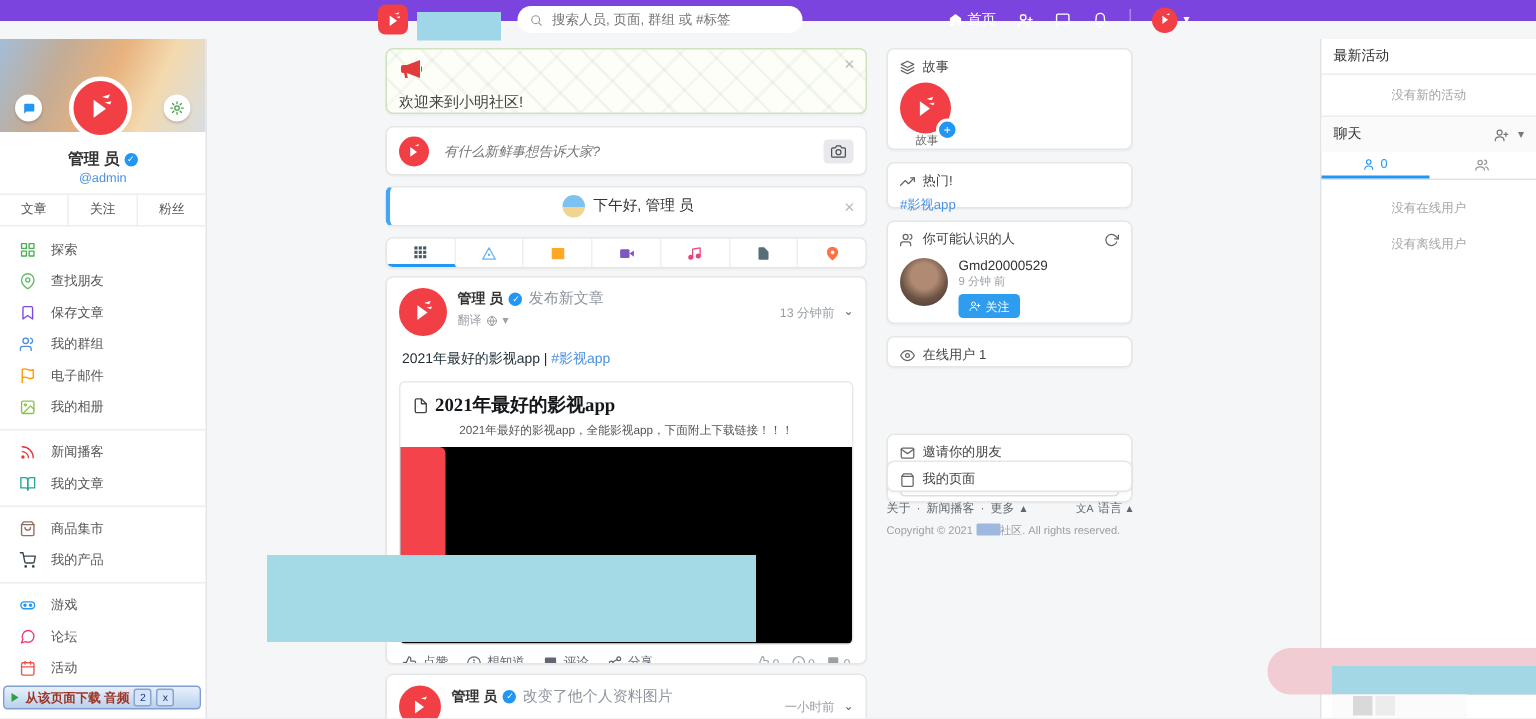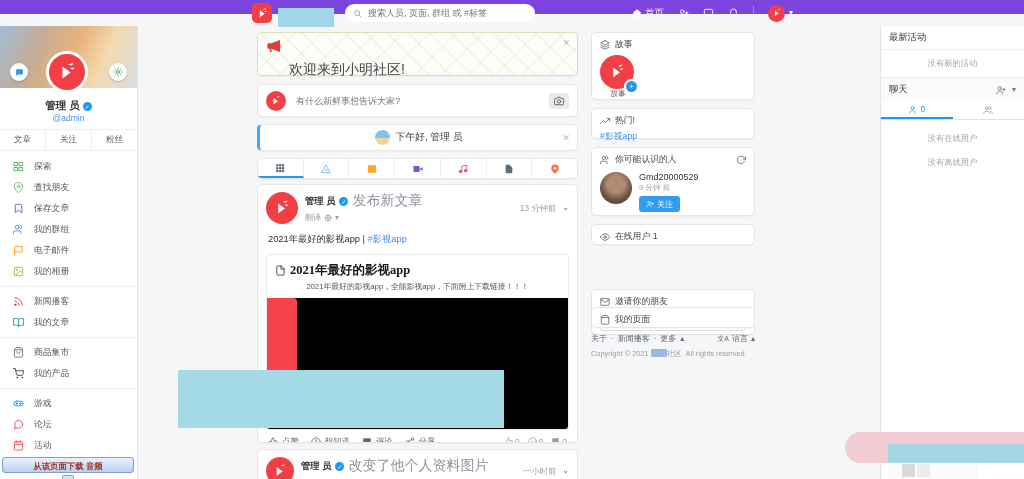--- a/index.html
+++ b/index.html
@@ -43,47 +43,47 @@
   .main{position:absolute;left:257px;top:26px;width:321px;height:453px;}
   .widgets{position:absolute;left:591px;top:26px;width:164px;height:453px;}
   .card{position:absolute;left:0;width:100%;background:#fff;border:1px solid #e6e6e6;border-radius:5px;
     box-sizing:border-box;box-shadow:0 1px 1px rgba(0,0,0,.03);}
   .closex{position:absolute;right:7px;top:6px;color:#b9b9b9;font-size:9px;line-height:1;}
   
   .welcome{top:6px;height:44px;border:1px solid #cfe3bf;background-color:#fdfef8;
     background-image:repeating-linear-gradient(45deg,rgba(170,195,150,.14) 0 2px,transparent 2px 15px),
                      repeating-linear-gradient(-45deg,rgba(170,195,150,.10) 0 2px,transparent 2px 19px);}
   .welcome .mega{position:absolute;left:8px;top:5px;color:#e03c3c;}
-  .welcome .wtxt{position:absolute;left:8px;top:28px;font-size:14px;color:#444;margin-left:23px;}
+  .welcome .wtxt{position:absolute;left:8px;top:28px;font-size:10px;color:#444;}
   
   .composer{top:58px;height:33px;display:flex;align-items:center;padding:0 8px;gap:8px;}
   .c-ava{width:20px;height:20px;border-radius:50%;background:#f23e45;flex:none;display:flex;align-items:center;justify-content:center;}
   .composer input{flex:1;border:0;outline:0;font-size:9px;color:#777;background:transparent;
-    font-family:"Liberation Sans","DejaVu Sans",sans-serif;}
+    font-family:"Liberation Sans","DejaVu Sans",sans-serif;font-style:italic;}
   .cam-btn{width:20px;height:16px;border-radius:3px;background:#e7e9ec;color:#4b4f56;flex:none;
     display:flex;align-items:center;justify-content:center;}
   
   .greeting{top:98px;height:27px;border-left:3px solid #42a5f5;display:flex;align-items:center;justify-content:center;gap:6px;}
   .g-emoji{width:15px;height:15px;border-radius:50%;background:linear-gradient(180deg,#7ec3f0 0 55%,#f0d490 55% 100%);}
   .g-txt{font-size:9.8px;color:#333;}
   
   .feedtabs{top:132px;height:21px;display:flex;overflow:hidden;}
   .ftab{flex:1;display:flex;align-items:center;justify-content:center;border-right:1px solid #efefef;height:100%;box-sizing:border-box;}
   .ftab:last-child{border-right:0;}
   .ftab.active{border-bottom:2px solid #2196f3;}
   
   .post1{top:158px;height:259px;overflow:hidden;}
   .post2{top:423px;height:56px;overflow:hidden;}
   .p-head{display:flex;padding:7px 8px 0 8px;gap:7px;}
   .p-ava{width:32px;height:32px;border-radius:50%;background:#f23e45;flex:none;display:flex;align-items:center;justify-content:center;}
   .p-ava.sm{width:28px;height:28px;}
   .p-meta{flex:1;min-width:0;}
   .p-line1{display:flex;align-items:center;gap:4px;font-size:9.3px;}
   .p-author{font-weight:bold;color:#333;}
-  .p-action{color:#8d949e;font-size:14px;}
+  .p-action{color:#8d949e;font-size:10px;}
   .p-line2{display:flex;align-items:center;gap:3px;font-size:8px;color:#9aa0a6;margin-top:2px;}
   .p-time{font-size:8.3px;color:#9aa0a6;display:flex;align-items:center;gap:6px;white-space:nowrap;}
   .p-text{padding:9px 10px 4px 10px;font-size:9.3px;color:#1c2b33;}
   .p-text a{color:#4a90e2;text-decoration:none;}
   .article{margin:4px 8px 0 8px;border:1px solid #e8e8e8;border-radius:4px;overflow:hidden;text-align:center;}
   .a-title{display:flex;align-items:center;gap:4px;padding:7px 8px 0 8px;
     font-family:"Liberation Serif","DejaVu Serif",serif;font-size:12.5px;font-weight:bold;color:#14171a;}
   .a-desc{padding:2px 8px 6px 8px;font-size:7.8px;color:#555;}
   .a-img{position:relative;height:131px;background:#000;}
   .a-red{position:absolute;left:0;top:0;width:30px;height:102px;background:#f4434a;border-radius:0 4px 22px 0;}
@@ -137,21 +137,21 @@
   .ov-top{left:278px;top:8px;width:56px;height:19px;background:#9fd6e8;}
   .ov-mid{left:178px;top:370px;width:326px;height:58px;background:#a3dae6;}
   .ov-pink{left:845px;top:432px;width:179px;height:31px;background:#f1ccd2;border-radius:16px 0 0 16px;}
   .ov-cyan2{left:888px;top:444px;width:136px;height:19px;background:#a3d7e6;}
   .ov-white{left:888px;top:463px;width:90px;height:16px;background:#fbfbfb;display:flex;gap:2px;padding-left:14px;box-sizing:border-box;}
   .ov-sq1{width:13px;height:13px;background:#d9d9d9;margin-top:1px;}
   .ov-sq2{width:13px;height:13px;background:#ececec;margin-top:1px;}
   
   .dlbar{position:absolute;left:2px;top:457px;width:132px;height:16px;z-index:40;
     background:linear-gradient(#e8f1fc,#b9d0ee);border:1px solid #7f9fd0;border-radius:3px;
-    display:flex;align-items:center;gap:3px;padding:0 3px;box-sizing:border-box;flex-direction:column;}
+    display:flex;align-items:center;gap:3px;padding:0 3px;box-sizing:border-box;}
   .dl-label{font-size:8.4px;font-weight:bold;color:#9c3424;white-space:nowrap;}
   .dl-btn{width:10px;height:10px;border:1px solid #8aa4cc;border-radius:2px;background:#d6e4f8;color:#1a3a8a;
     font-size:7px;line-height:1;display:flex;align-items:center;justify-content:center;flex:none;}
 </style>
 </head>
 <body>
 
 <div class="screen">
 
   <div class="navbar">

